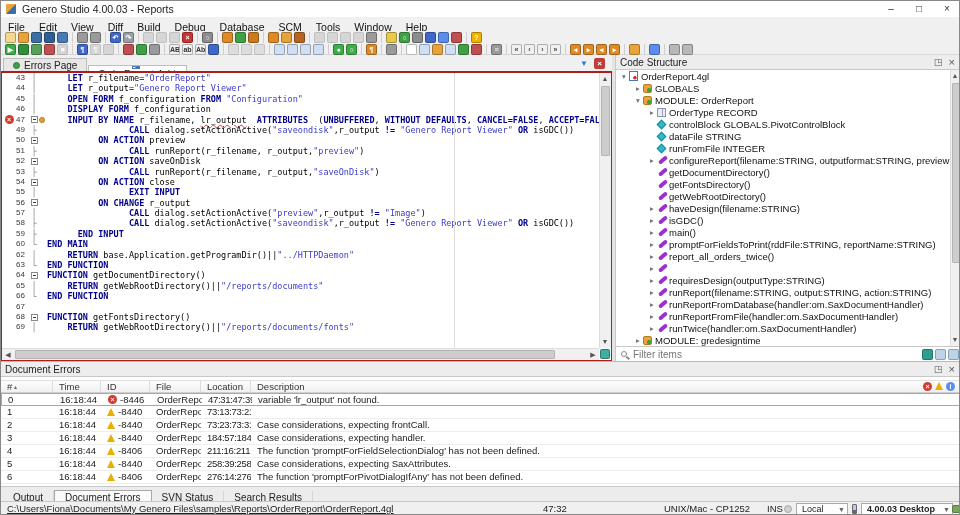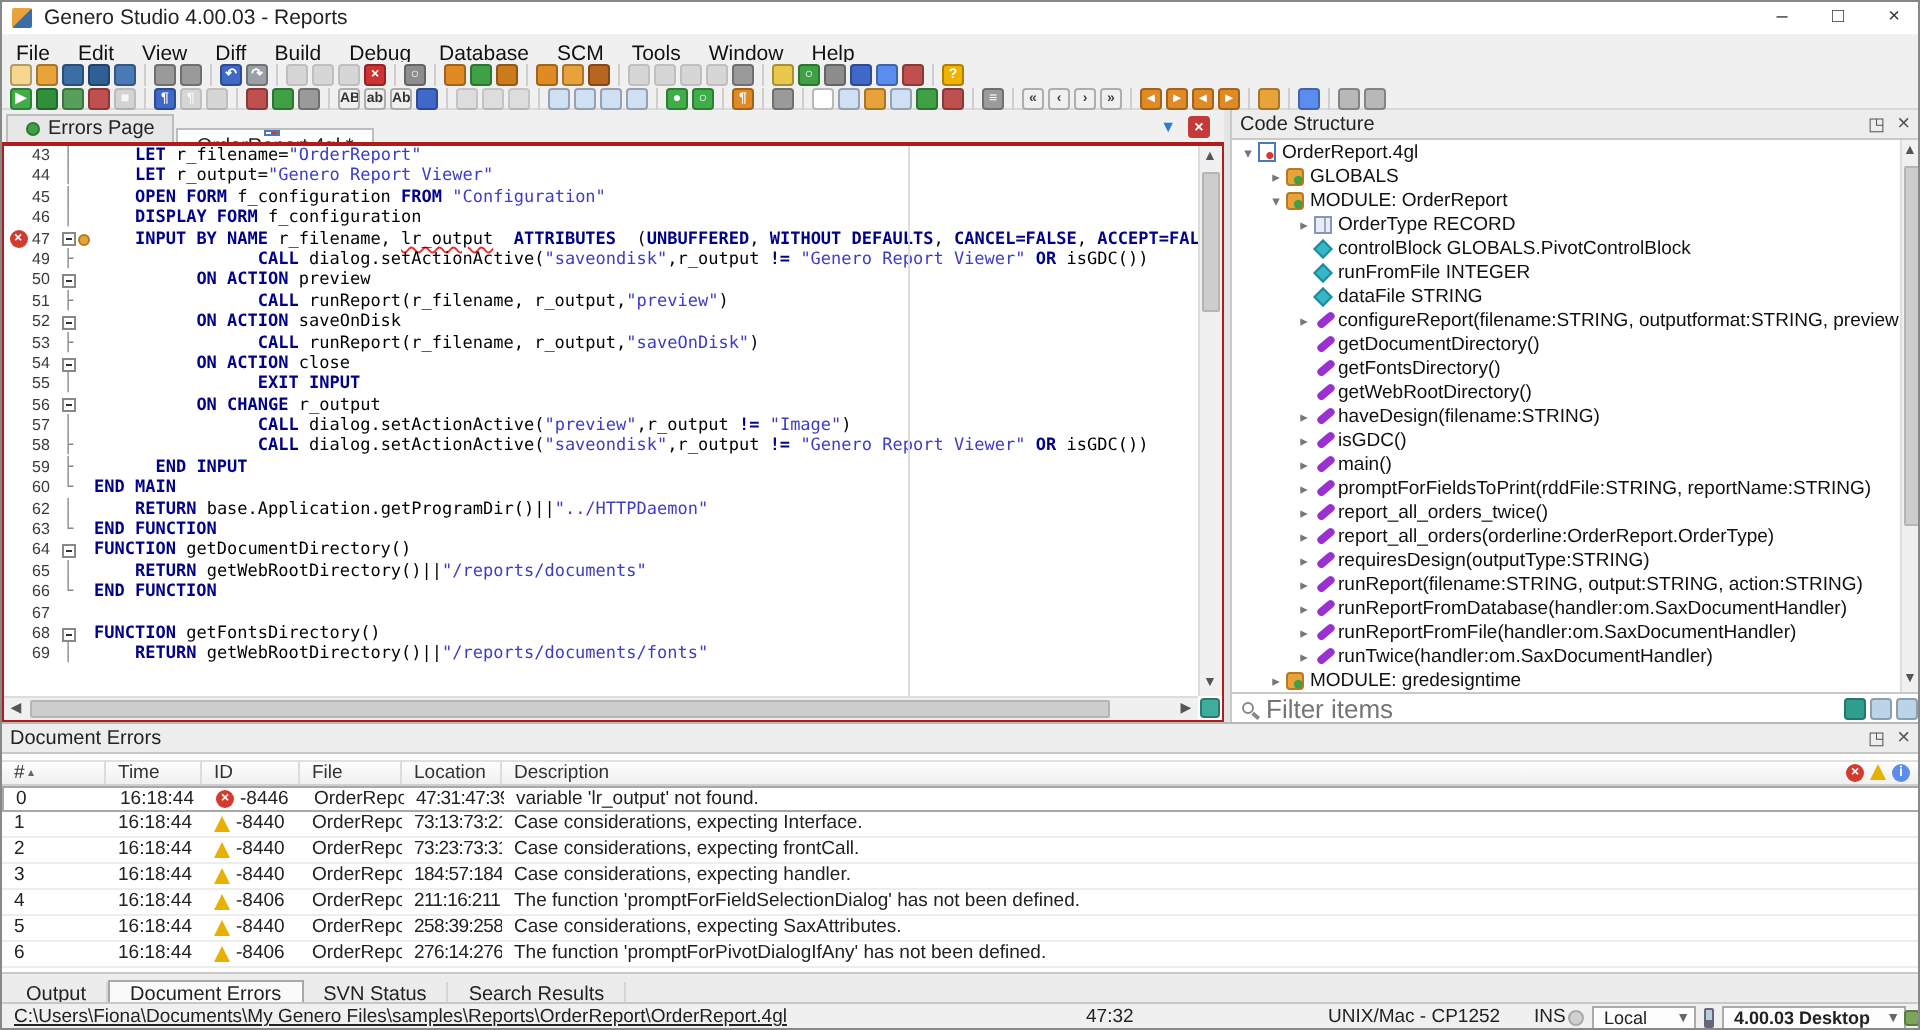--- a/index.html
+++ b/index.html
@@ -65,21 +65,21 @@
   .ti{flex:none;margin-right:3px;}
   .ti-file{width:9px;height:10px;background:radial-gradient(circle at 70% 72%,#d33 0 1.5px,rgba(0,0,0,0) 2px),#fff;border:1px solid #4a7ab5;}
   .ti-module{width:9px;height:9px;border-radius:2px;background:radial-gradient(circle at 74% 74%,#3fa045 0 2px,rgba(0,0,0,0) 2.5px),#e9a33b;border:1px solid #b87a1e;}
   .ti-record{width:9px;height:9px;border:1px solid #8895b5;background:linear-gradient(to right,rgba(136,149,181,.8) 1px,rgba(0,0,0,0) 1px) 4px 0/5px 100% no-repeat,#e8ecf5;}
   .ti-variable{width:7px;height:7px;background:#35b6c9;border:1px solid #1f8a9a;transform:rotate(45deg);margin:1px 4px 1px 1px;}
   .ti-function{width:10px;height:4px;background:#9b30d0;border-radius:2px;transform:rotate(-40deg);margin:2px 1px;}
   #tree-scroll{position:absolute;right:0;top:15px;bottom:15px;width:11px;background:#f0f0f0;border-left:1px solid #ddd;}
   #filter-row{position:absolute;left:0;right:0;bottom:0;height:15px;border-top:1px solid #c8c8c8;background:#fff;display:flex;align-items:center;}
   .mag{width:6px;height:6px;border:1.5px solid #888;border-radius:50%;position:relative;margin:0 4px 0 5px;flex:none;}
   .mag:after{content:"";position:absolute;width:4px;height:1.5px;background:#888;left:4px;top:5px;transform:rotate(40deg);}
-  #filter-input{flex:1;border:none;outline:none;font-size:13px;color:#444;height:13px;font-family:"Liberation Sans",sans-serif;}
+  #filter-input{flex:1;border:none;outline:none;font-size:10px;color:#444;height:13px;font-family:"Liberation Sans",sans-serif;}
   .filter-ic{width:11px;height:11px;border-radius:2px;margin-right:2px;flex:none;border:1px solid rgba(0,0,0,.25);}
   
   #errors-panel{position:absolute;left:0;top:360px;width:960px;height:125px;background:#fff;border-top:1px solid #b9b9b9;}
   #err-colhead{position:relative;height:13px;margin-top:3px;background:linear-gradient(#fdfdfd,#f0f0f0);border-top:1px solid #e0e0e0;border-bottom:1px solid #cfcfcf;display:flex;font-size:9.5px;color:#333;}
   .hc{border-right:1px solid #dcdcdc;padding:0 0 0 6px;line-height:12px;flex:none;}
   .hc.flex{flex:1;border-right:none;}
   .sort-arrow{font-size:6px;color:#666;vertical-align:top;}
   #sev-filter{position:absolute;right:6px;top:1px;display:flex;gap:3px;}
   .sev-e{width:9px;height:9px;border-radius:50%;background:#d23b2e;color:#fff;font:bold 7px/9px "Liberation Sans",sans-serif;text-align:center;flex:none;}
   .sev-w{width:0;height:0;border-left:4.5px solid rgba(0,0,0,0);border-right:4.5px solid rgba(0,0,0,0);border-bottom:8px solid #e8b000;flex:none;}
@@ -376,26 +376,26 @@
           <span>OrderType RECORD</span>
         </div>
         <div class="tree-row" style="padding-left: 31px;">
           <span class="texp"></span>
           <span class="ti ti-variable"></span>
           <span>controlBlock GLOBALS.PivotControlBlock</span>
         </div>
         <div class="tree-row" style="padding-left: 31px;">
           <span class="texp"></span>
           <span class="ti ti-variable"></span>
-          <span>runFromFile INTEGER</span>
+          <span>dataFile STRING</span>
         </div>
         <div class="tree-row" style="padding-left: 31px;">
           <span class="texp"></span>
           <span class="ti ti-variable"></span>
-          <span>dataFile STRING</span>
+          <span>runFromFile INTEGER</span>
         </div>
         <div class="tree-row" style="padding-left: 31px;">
           <span class="texp">▸</span>
           <span class="ti ti-function"></span>
           <span>configureReport(filename:STRING, outputformat:STRING, preview:INTEGER)</span>
         </div>
         <div class="tree-row" style="padding-left: 31px;">
           <span class="texp"></span>
           <span class="ti ti-function"></span>
           <span>getDocumentDirectory()</span>
@@ -431,21 +431,20 @@
           <span>promptForFieldsToPrint(rddFile:STRING, reportName:STRING)</span>
         </div>
         <div class="tree-row" style="padding-left: 31px;">
           <span class="texp">▸</span>
           <span class="ti ti-function"></span>
           <span>report_all_orders_twice()</span>
         </div>
         <div class="tree-row" style="padding-left: 31px;">
           <span class="texp">▸</span>
           <span class="ti ti-function"></span>
-          <span>report_all_orders(orderline:OrderReport.OrderType)</span>
         </div>
         <div class="tree-row" style="padding-left: 31px;">
           <span class="texp">▸</span>
           <span class="ti ti-function"></span>
           <span>requiresDesign(outputType:STRING)</span>
         </div>
         <div class="tree-row" style="padding-left: 31px;">
           <span class="texp">▸</span>
           <span class="ti ti-function"></span>
           <span>runReport(filename:STRING, output:STRING, action:STRING)</span>
@@ -513,21 +512,20 @@
           <span class="ec" style="width: 51px;">OrderRepor...</span>
           <span class="ec" style="width: 50px; letter-spacing: -0.3px;">47:31:47:39</span>
           <span class="ec flex">variable 'lr_output' not found.</span>
         </div>
         <div class="err-row">
           <span class="ec" style="width: 52px;">1</span>
           <span class="ec" style="width: 48px;">16:18:44</span>
           <span class="ec" style="width: 49px;"><span class="sev-w"></span>-8440</span>
           <span class="ec" style="width: 51px;">OrderRepor...</span>
           <span class="ec" style="width: 50px; letter-spacing: -0.3px;">73:13:73:21</span>
-          <span class="ec flex">Case considerations, expecting Interface.</span>
         </div>
         <div class="err-row">
           <span class="ec" style="width: 52px;">2</span>
           <span class="ec" style="width: 48px;">16:18:44</span>
           <span class="ec" style="width: 49px;"><span class="sev-w"></span>-8440</span>
           <span class="ec" style="width: 51px;">OrderRepor...</span>
           <span class="ec" style="width: 50px; letter-spacing: -0.3px;">73:23:73:31</span>
           <span class="ec flex">Case considerations, expecting frontCall.</span>
         </div>
         <div class="err-row">

